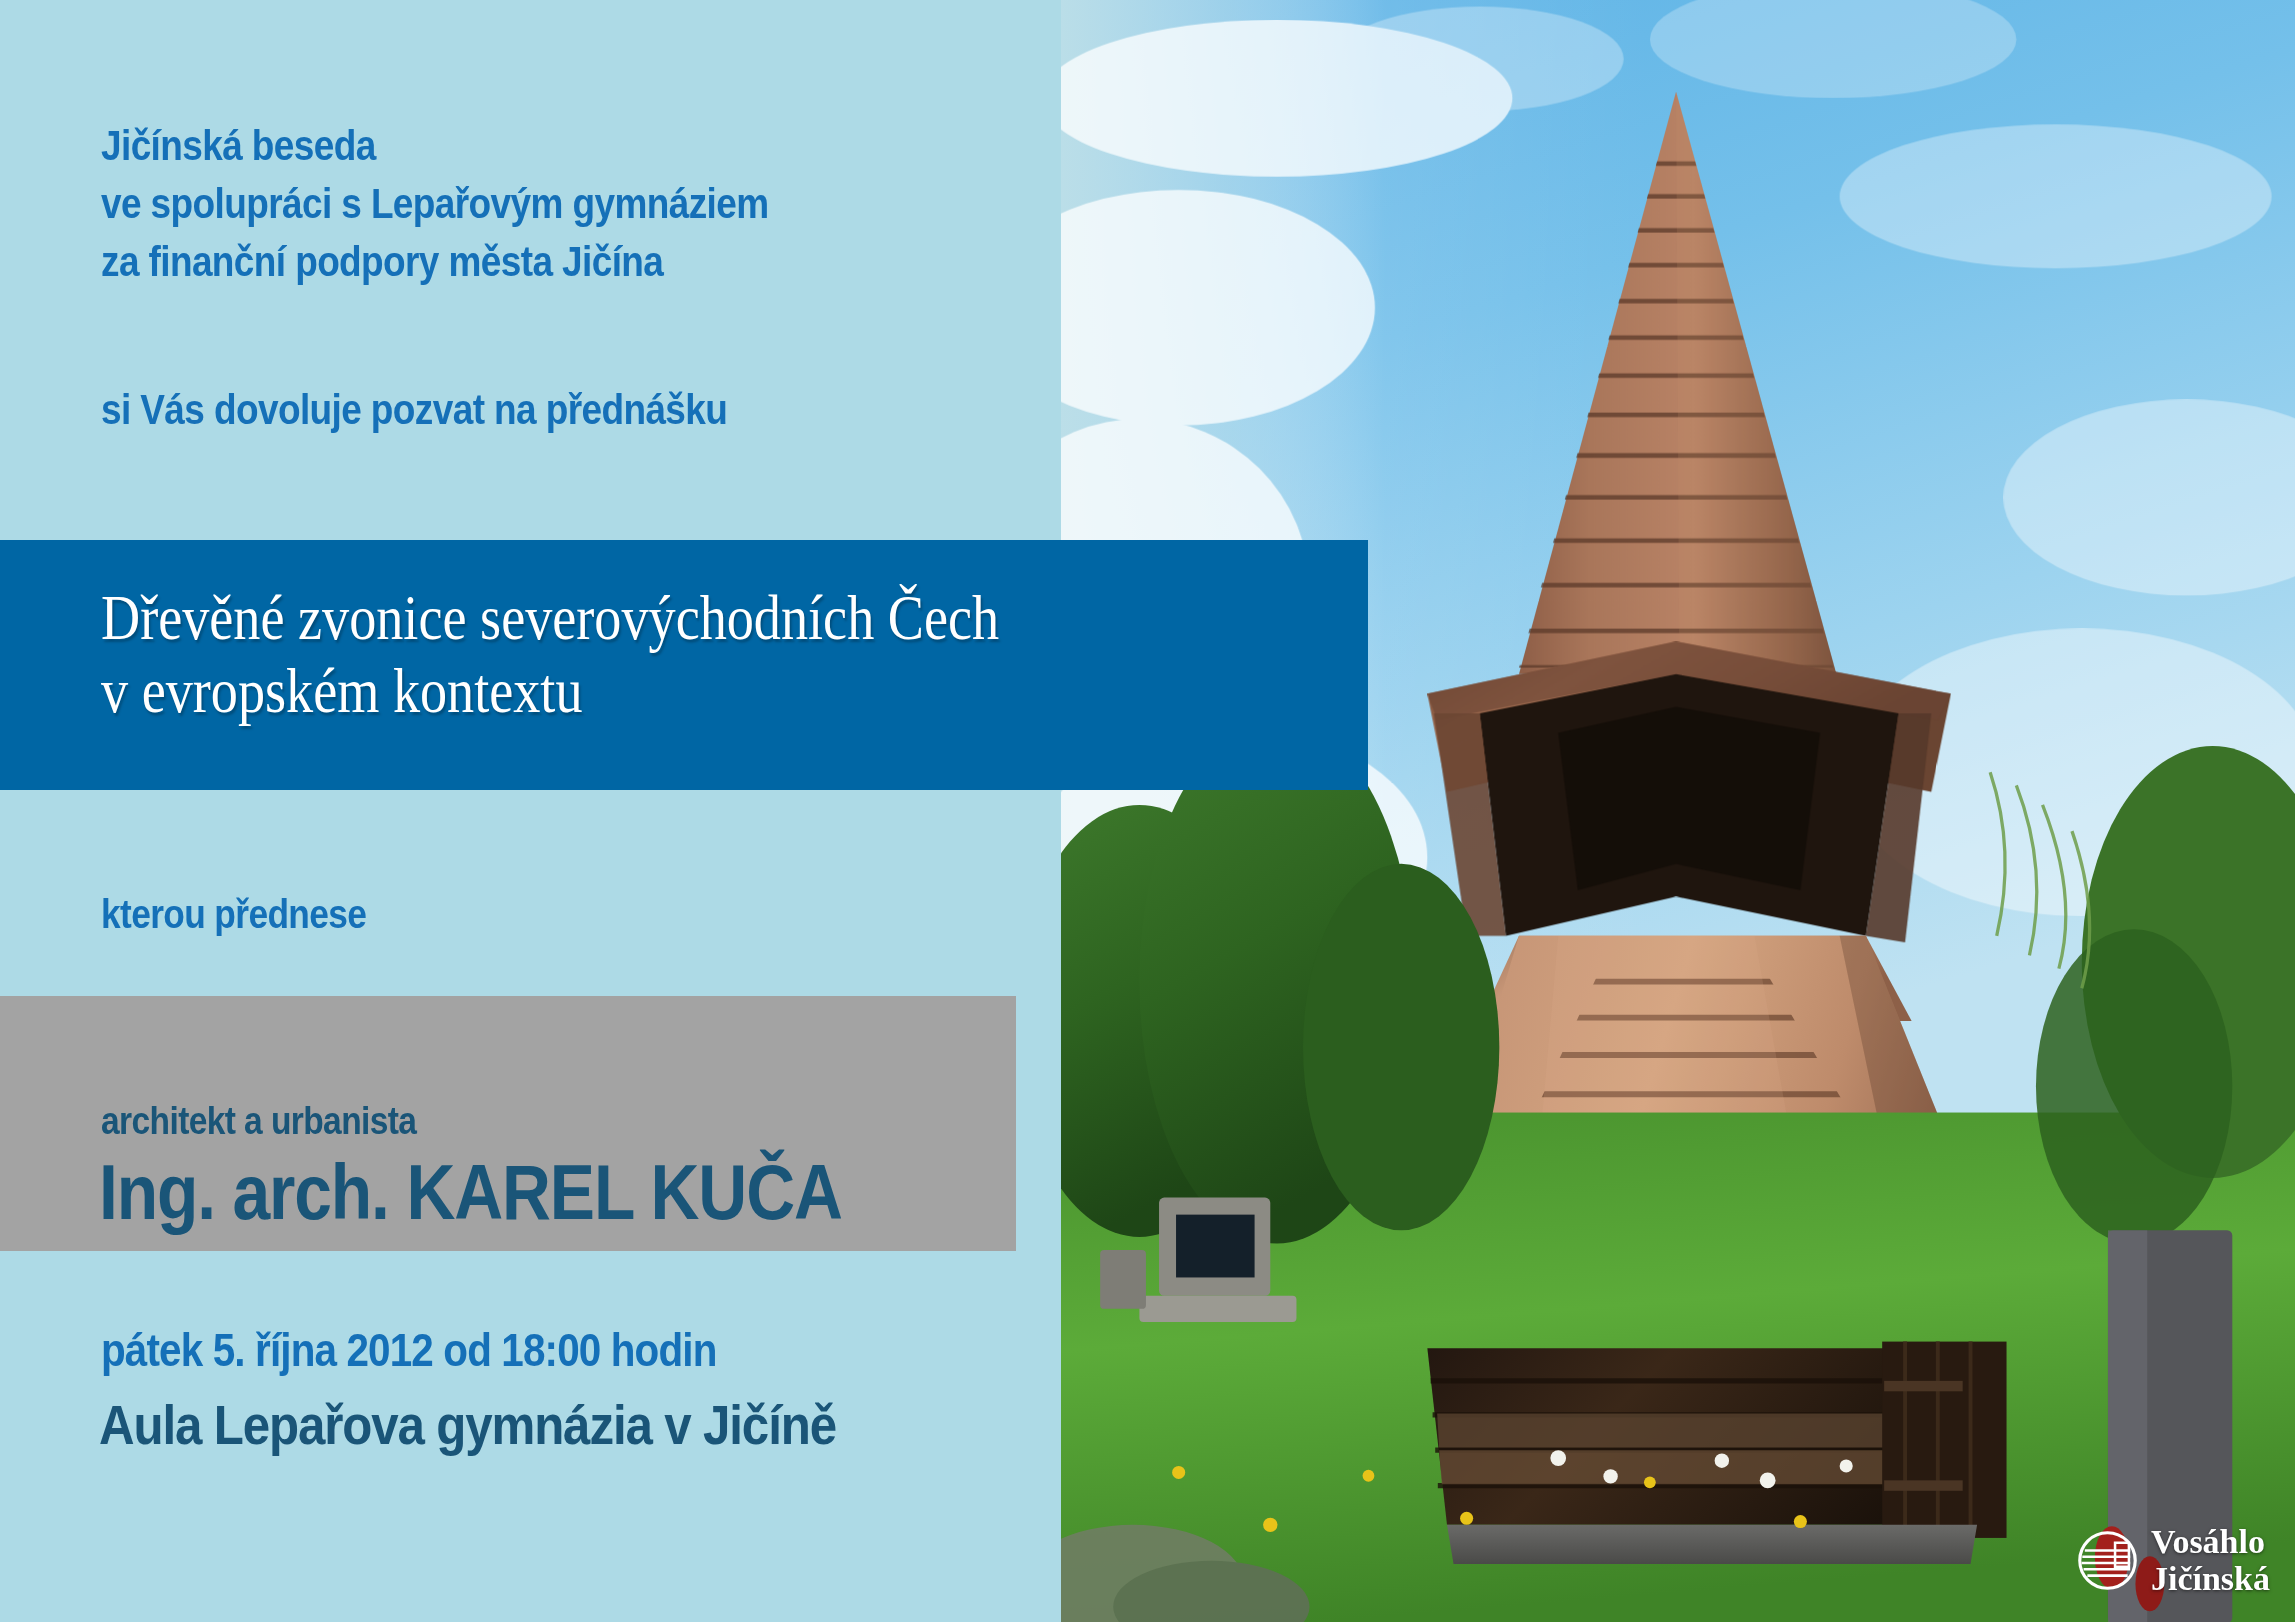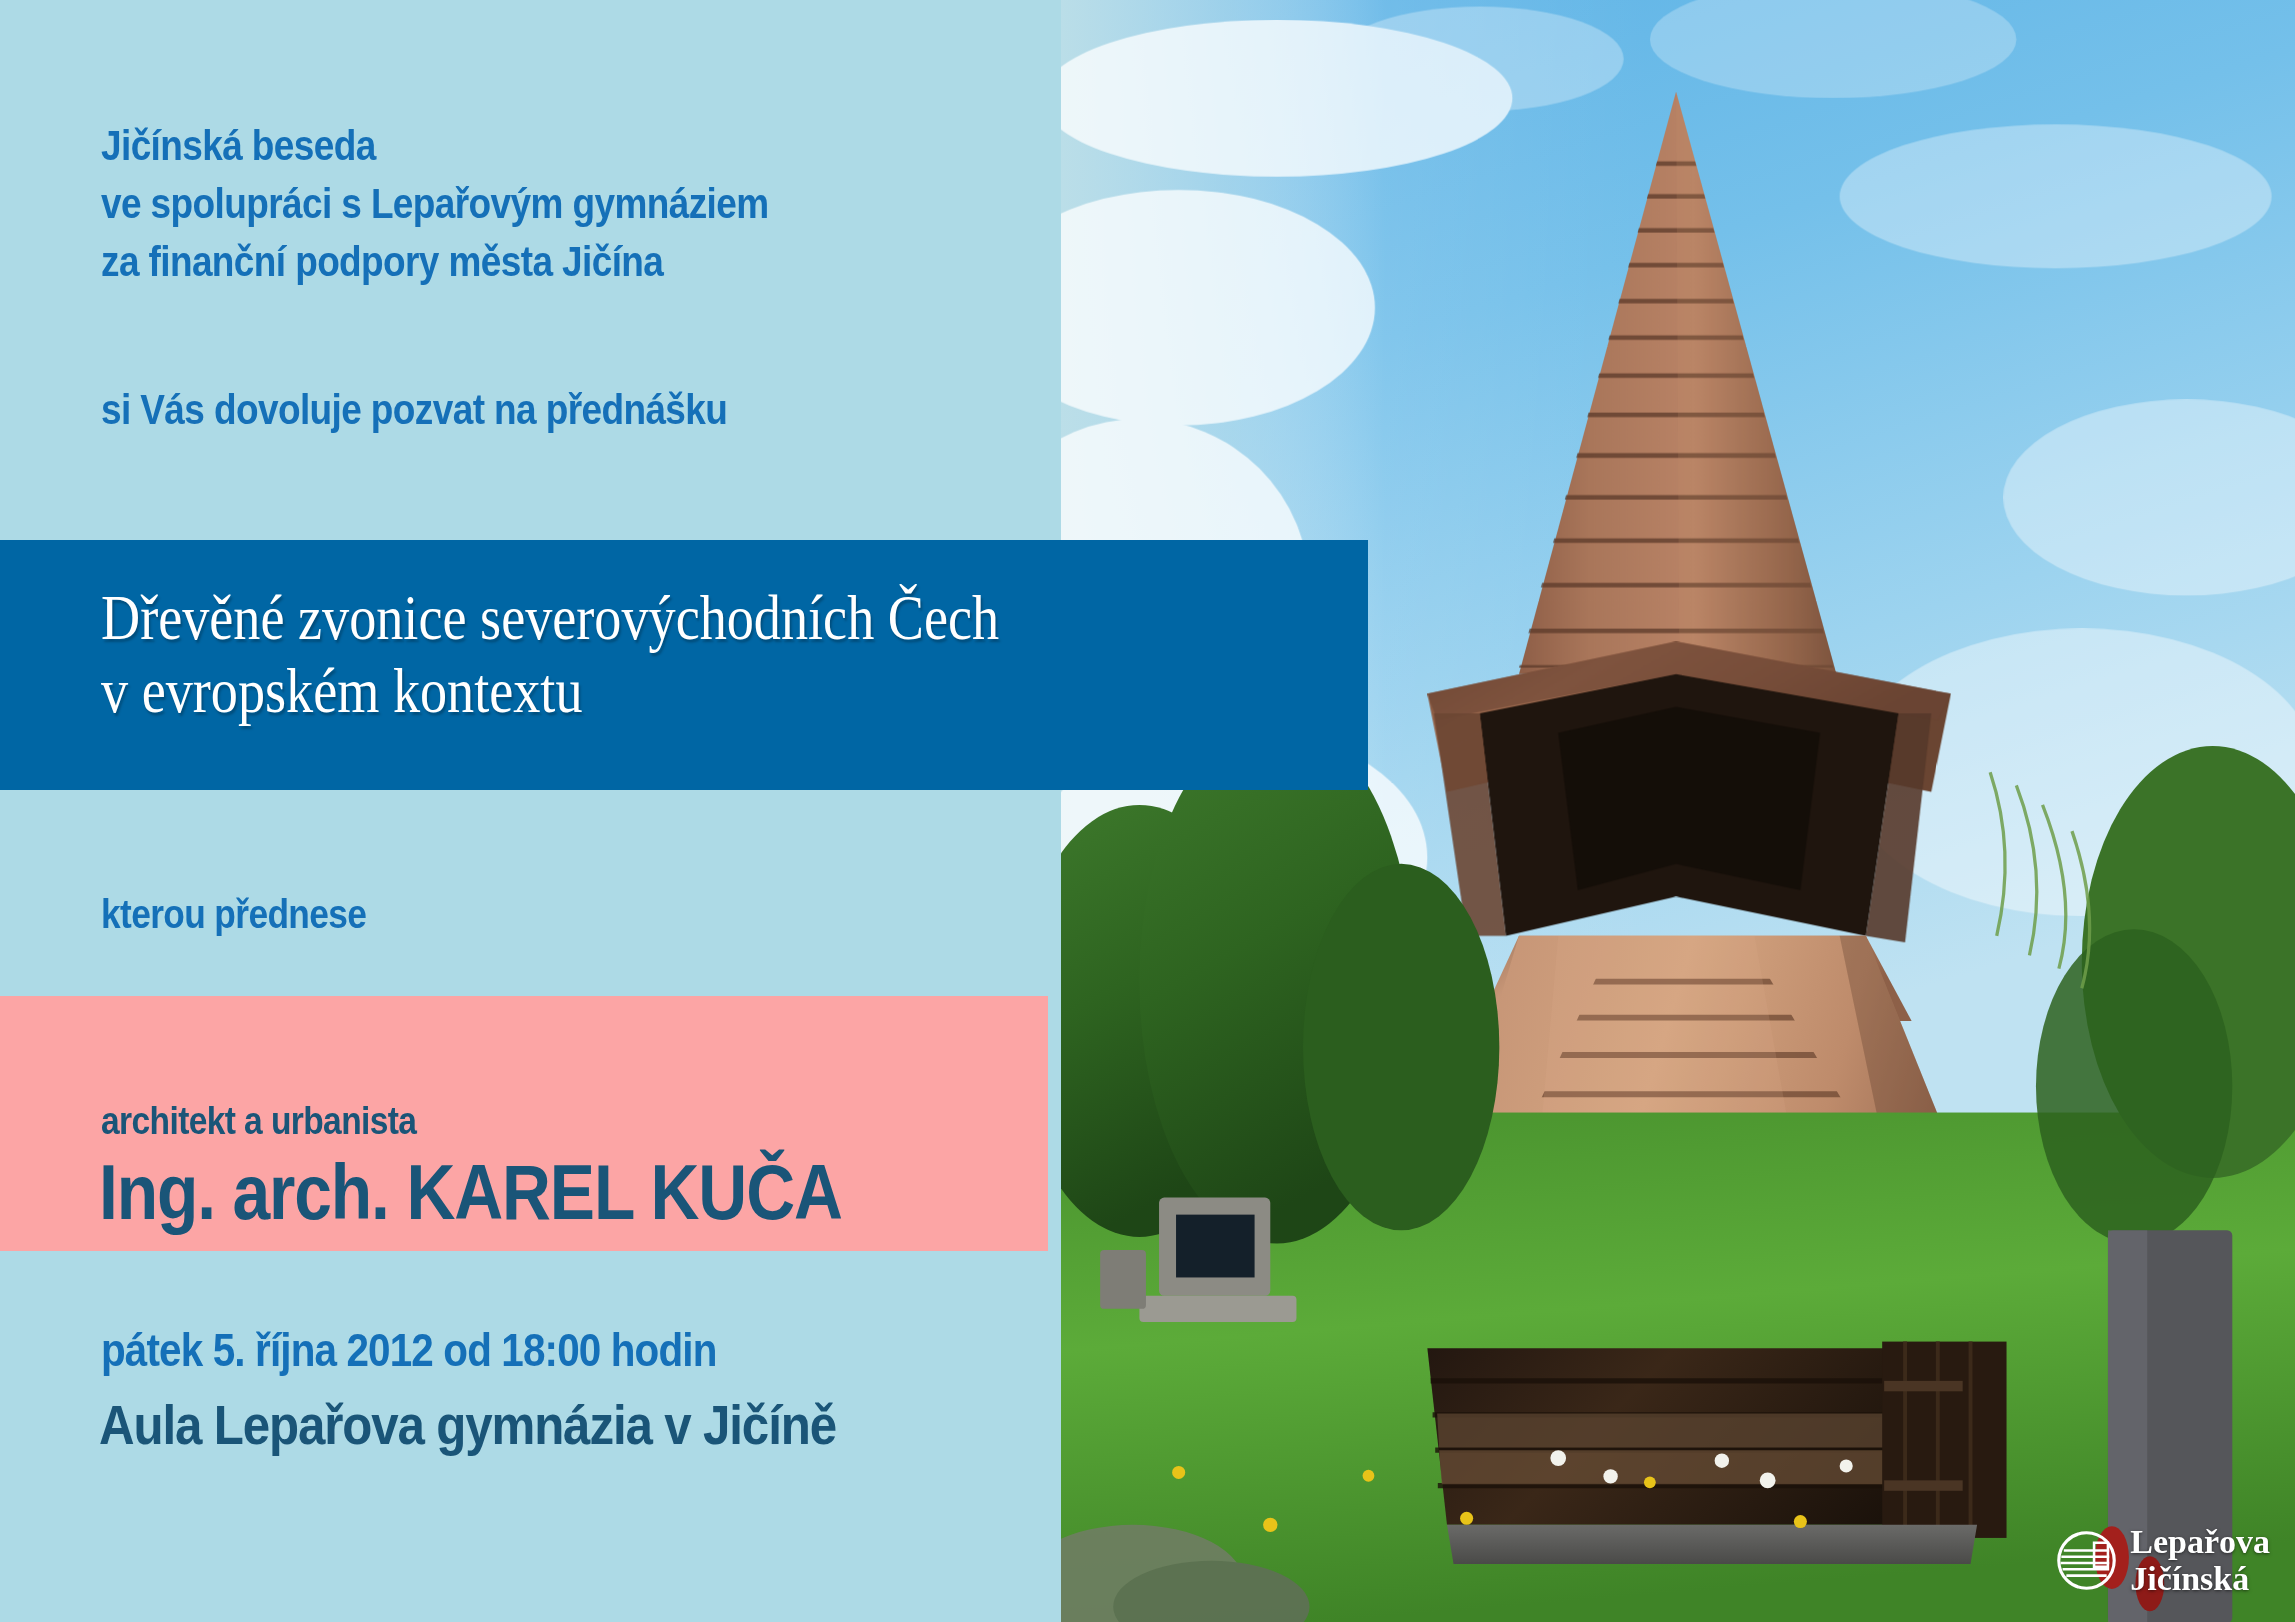--- a/index.html
+++ b/index.html
@@ -87,23 +87,22 @@
     transform-origin:left center;
     letter-spacing:-0.7px;
     z-index:5;
   }
 
   
   #speaker-band{
     position:absolute;
     left:0; top:996px;
     width:1016px; height:255px;
-    background:#fca5a5;
+    background:#a3a3a3;
     z-index:4;
-    padding-left:32px;
   }
   #speaker-role{
     position:absolute;
     left:101px; top:103px;
     color:#1A5578;
     font-weight:bold;
     font-size:39px;
     white-space:nowrap;
     transform:scaleX(.86);
     transform-origin:left center;
@@ -424,20 +423,20 @@
         <g stroke="#ffffff" stroke-width="4" fill="none">
           <line x1="14" y1="34" x2="86" y2="34"></line>
           <line x1="10" y1="44" x2="86" y2="44"></line>
           <line x1="9" y1="54" x2="86" y2="54"></line>
           <line x1="12" y1="64" x2="86" y2="64"></line>
           <line x1="18" y1="74" x2="82" y2="74"></line>
         </g>
         <path d="M62 22 L84 22 L84 60 L62 60 Z" fill="none" stroke="#ffffff" stroke-width="4"></path>
       </svg>
       <div id="printer-words">
-        <div>Lepařova</div>
+        <div>Vosáhlo</div>
         <div>Jičínská</div>
       </div>
     </div>
   </div>
 
 </div>
 
 
 </body></html>

